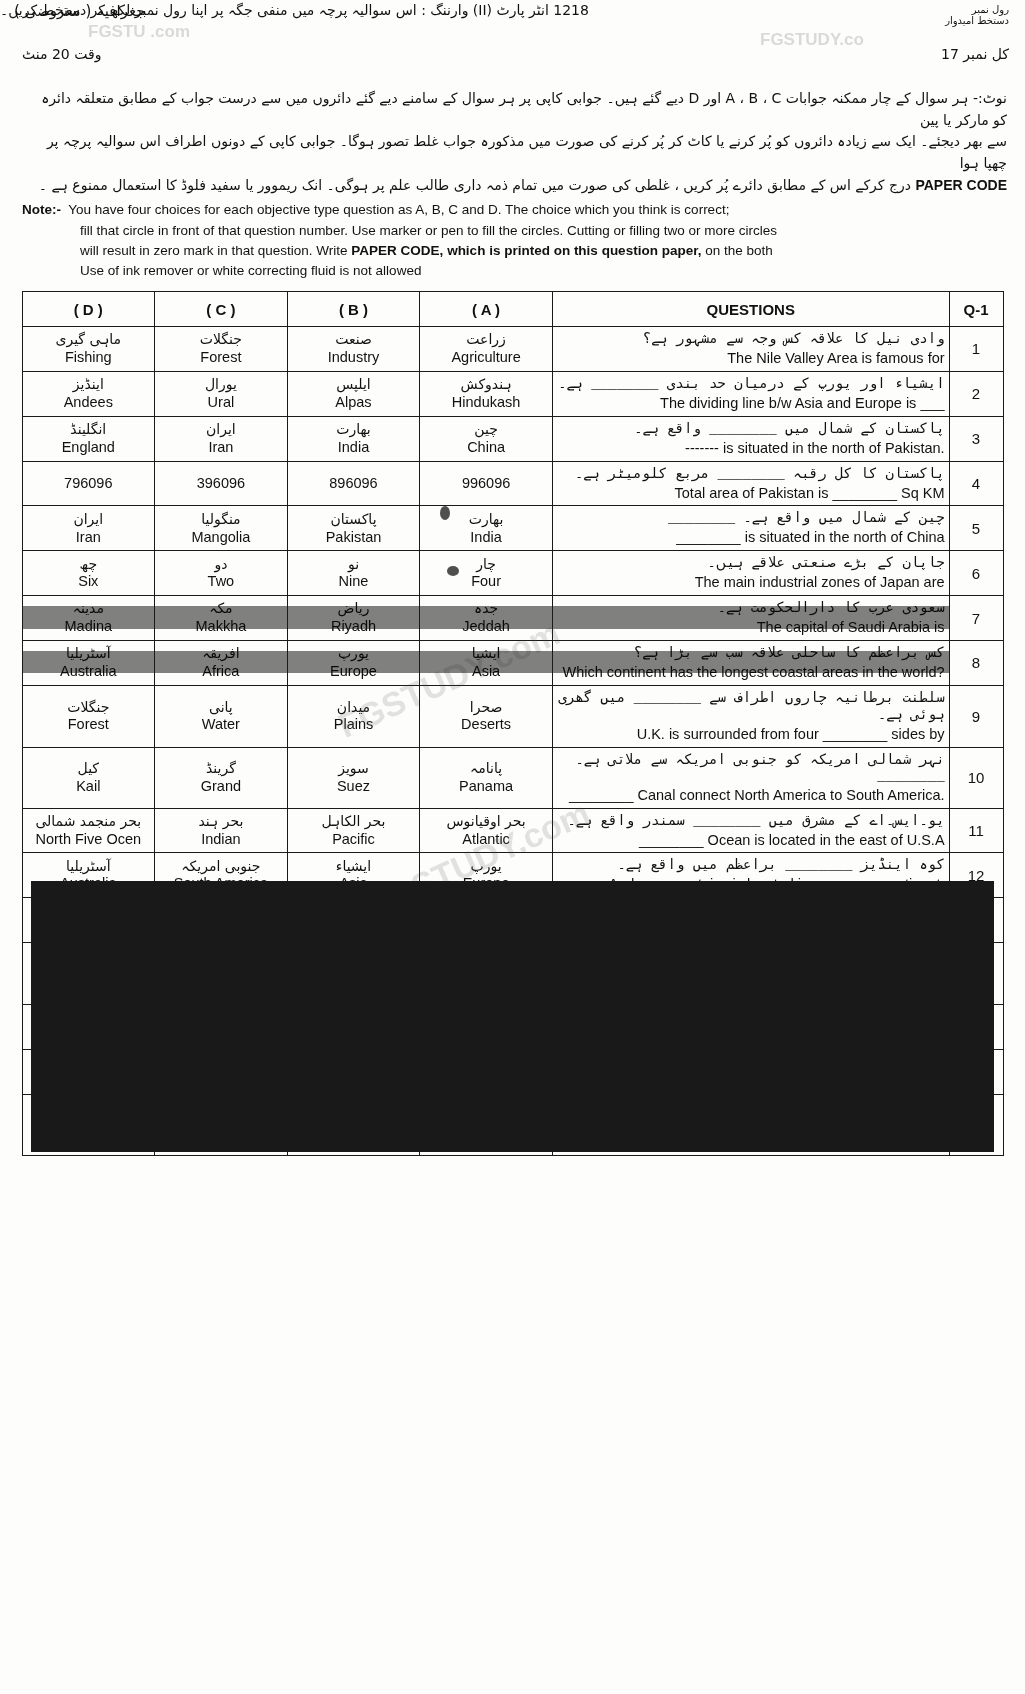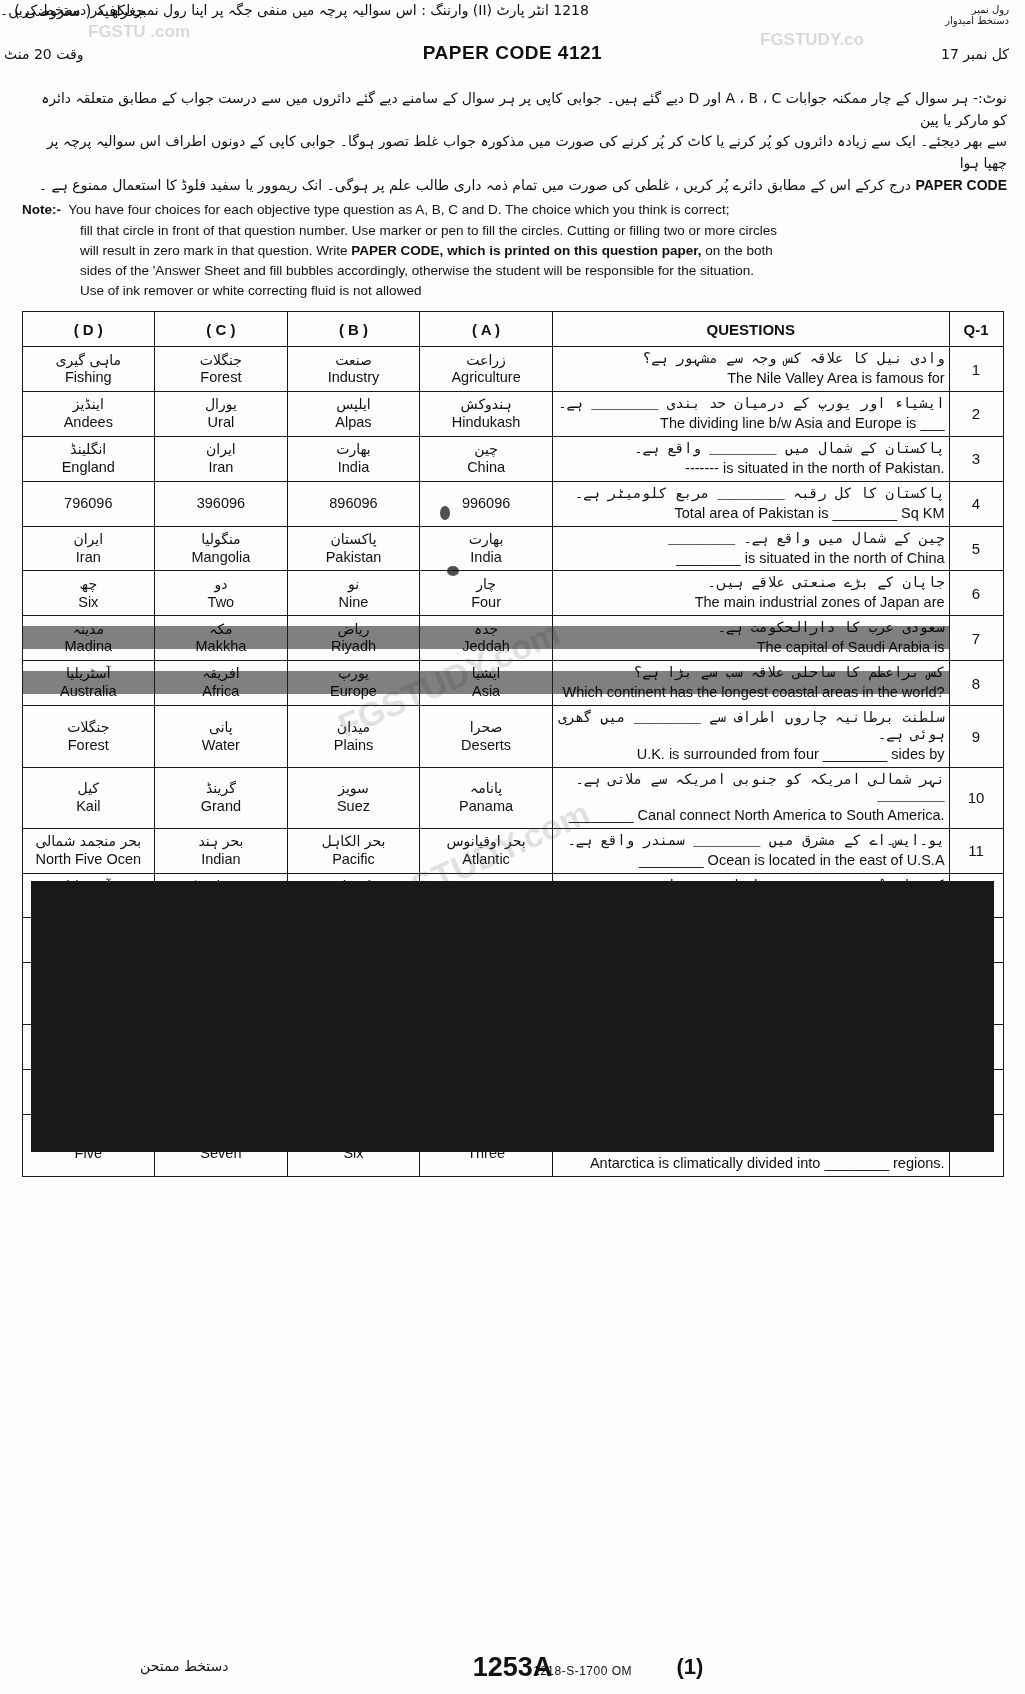--- a/index.html
+++ b/index.html
@@ -82,21 +82,21 @@
     position: absolute;
     top: 24px;
     left: 0;
     width: 100%;
     text-align: center;
     font-size: 14px;
   }
   .hdr-time {
     position: absolute;
     top: 46px;
-    left: 4px;
+    left: 22px;
     font-size: 14px;
   }
   .hdr-total {
     position: absolute;
     top: 46px;
     right: 16px;
     font-size: 14px;
   }
 
   
@@ -269,39 +269,37 @@
   <div class="wm wm-4">FGSTUDY.com</div>
   <div class="wm wm-5">BLANK</div>
 
   <div class="hdr">
     <div class="hdr-center-top urdu">1218 انٹر پارٹ (II)   وارننگ : اس سوالیہ پرچہ میں منفی جگہ پر اپنا رول نمبر لکھ کر دستخط کریں۔</div>
     <div class="hdr-roll">
       <div class="urdu">رول نمبر</div>
       <div class="urdu">دستخط امیدوار</div>
     </div>
     <div class="hdr-subj urdu">جغرافیہ ( معروضی )</div>
-    <div class="hdr-code-line">PAPER CODE  4121</div>
     <div class="hdr-time urdu">وقت 20 منٹ</div>
     <div class="hdr-total urdu">کل نمبر 17</div>
   </div>
 
   <div class="note-urdu">
     <div>نوٹ:-  ہر سوال کے چار ممکنہ جوابات A ، B ، C اور D دیے گئے ہیں۔ جوابی کاپی پر ہر سوال کے سامنے دیے گئے دائروں میں سے درست جواب کے مطابق متعلقہ دائرہ کو مارکر یا پین</div>
     <div>سے بھر دیجئے۔ ایک سے زیادہ دائروں کو پُر کرنے یا کاٹ کر پُر کرنے کی صورت میں مذکورہ جواب غلط تصور ہوگا۔ جوابی کاپی کے دونوں اطراف اس سوالیہ پرچہ پر چھپا ہوا</div>
     <div>
       <span class="pcode">PAPER CODE</span>
       <span>درج کرکے اس کے مطابق دائرے پُر کریں ، غلطی کی صورت میں تمام ذمہ داری طالب علم پر ہوگی۔ انک ریموور یا سفید فلوڈ کا استعمال ممنوع ہے ۔</span>
     </div>
   </div>
 
   <div class="note-eng">
     <p><span class="lbl">Note:-</span>&nbsp; <span>You have four choices for each objective type question as A, B, C and D.  The choice which you think is correct;</span></p>
     <p class="cont">fill that circle in front of that question number.  Use marker or pen to fill the circles.  Cutting or filling two or more circles</p>
     <p class="cont"><span>will result in zero mark in that question.  Write </span><span class="b">PAPER CODE, which is printed on this question paper,</span><span> on the   both</span></p>
-    <p class="cont">sides of the 'Answer Sheet and fill bubbles accordingly,  otherwise the student will be responsible for  the situation.</p>
     <p class="cont">Use  of ink remover or white correcting  fluid is not allowed</p>
   </div>
 
   <table class="qt">
     <colgroup>
       <col class="opt">
         <col class="opt">
         <col class="opt">
         <col class="opt">
         <col class="q">
@@ -726,20 +724,14 @@
           </td>
         <td class="qnum">17</td>
       </tr>
 
     </tbody>
   </table>
 
   <div class="mark-blob" style="left:440px; top:506px; width:10px; height:14px;"></div>
   <div class="mark-blob" style="left:447px; top:566px; width:12px; height:10px;"></div>
 
-  <div class="footer">
-    <div class="sig urdu">دستخط ممتحن</div>
-    <div class="code">1253A</div>
-    <div class="small">1218-S-1700 OM</div>
-    <div class="pg">(1)</div>
-  </div>
 
 </div>
 
 </body></html>

